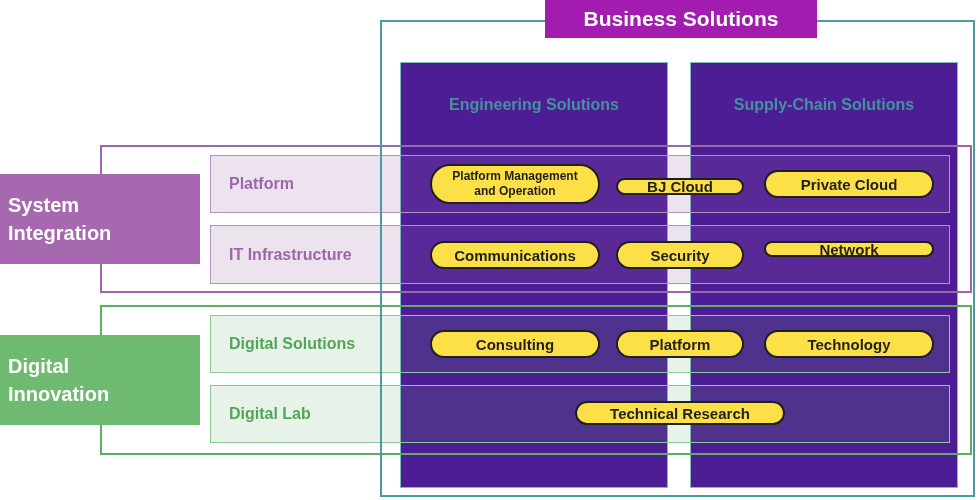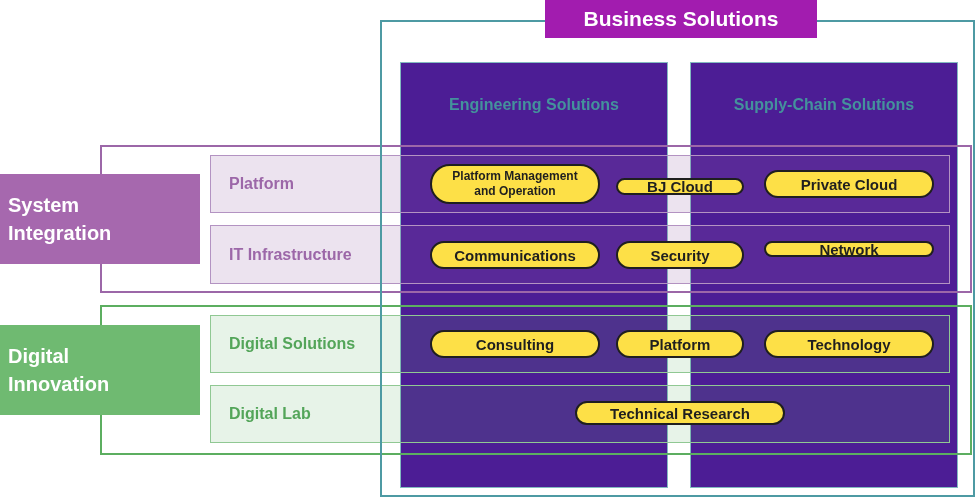--- a/index.html
+++ b/index.html
@@ -113,21 +113,21 @@
     font-size: 20px;
     font-weight: bold;
     line-height: 1.4;
     display: flex;
     flex-direction: column;
     justify-content: center;
     padding-left: 8px;
     z-index: 5;
   }
   .si-label { top: 174px; background: #a668ae; }
-  .di-label { top: 325px; background: #6fba71; }
+  .di-label { top: 335px; background: #6fba71; }
 
   
   .pill {
     position: absolute;
     background: #fde047;
     border: 2px solid #1f1f1f;
     border-radius: 22px;
     color: #1f1f1f;
     font-size: 15px;
     font-weight: 600;

